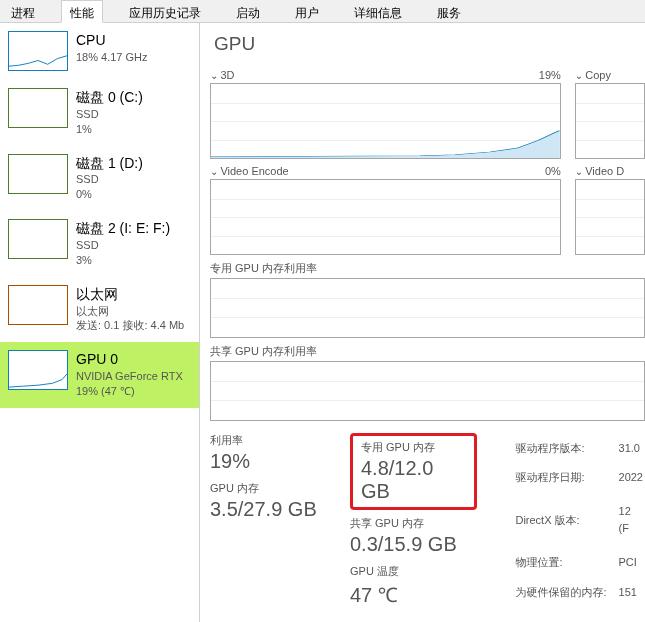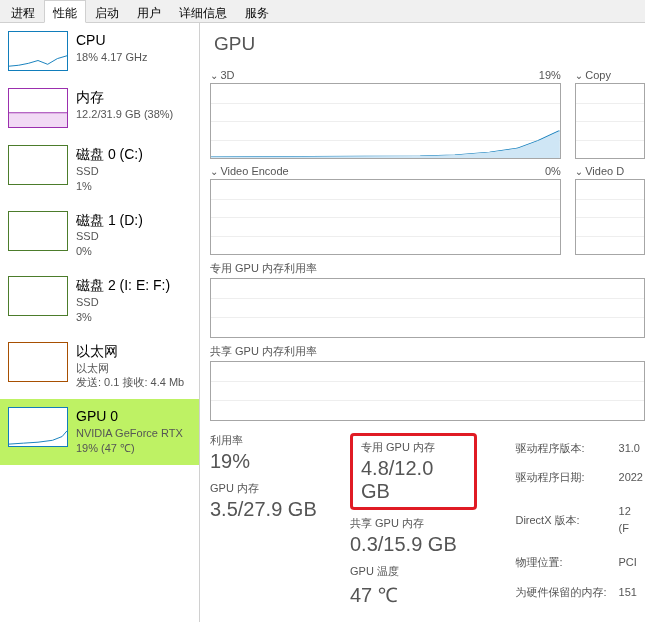--- a/index.html
+++ b/index.html
@@ -11,20 +11,21 @@
     width: 645px;
     height: 622px;
     overflow: hidden;
   }
   .tabs {
     display: flex;
     background: #f0f0f0;
     border-bottom: 1px solid #d0d0d0;
     height: 23px;
     padding-left: 2px;
+    gap: 17px;
   }
   .tab {
     padding: 4px 8px 3px;
     font-size: 12px;
     cursor: pointer;
     border: 1px solid transparent;
     position: relative;
   }
   .tab.active {
     background: #fff;
@@ -141,20 +142,21 @@
   }
   .info-col td:first-child { padding-right: 10px; white-space: nowrap; }
   svg.spark { position: absolute; bottom: 0; left: 0; width: 100%; height: 100%; }
 </style>
 </head>
 <body>
 
 <div class="tabs">
   <div class="tab">进程</div>
   <div class="tab active">性能</div>
+  <div class="tab">应用历史记录</div>
   <div class="tab">启动</div>
   <div class="tab">用户</div>
   <div class="tab">详细信息</div>
   <div class="tab">服务</div>
 </div>
 
 <div class="main">
 
   <div class="sidebar">
 
@@ -163,32 +165,20 @@
         <svg class="spark" viewBox="0 0 60 40" preserveAspectRatio="none">
             <polyline points="0,36 10,35 20,33 30,30 40,34 50,28 60,25" fill="none" stroke="#117dbb" stroke-width="1"></polyline>
           </svg>
       </div>
       <div class="side-text">
         <div class="side-title">CPU</div>
         <div class="side-sub">18% 4.17 GHz</div>
       </div>
     </div>
 
-    <div class="side-item">
-      <div class="thumb mem-c">
-        <svg class="spark" viewBox="0 0 60 40" preserveAspectRatio="none">
-            <rect x="0" y="25" width="60" height="15" fill="#f2daf5"></rect>
-            <polyline points="0,25 60,25" stroke="#9b2fae" stroke-width="1"></polyline>
-          </svg>
-      </div>
-      <div class="side-text">
-        <div class="side-title">内存</div>
-        <div class="side-sub">12.2/31.9 GB (38%)</div>
-      </div>
-    </div>
 
     <div class="side-item">
       <div class="thumb disk-c"></div>
       <div class="side-text">
         <div class="side-title">磁盘 0 (C:)</div>
         <div class="side-sub">SSD</div>
         <div class="side-sub">1%</div>
       </div>
     </div>
 

